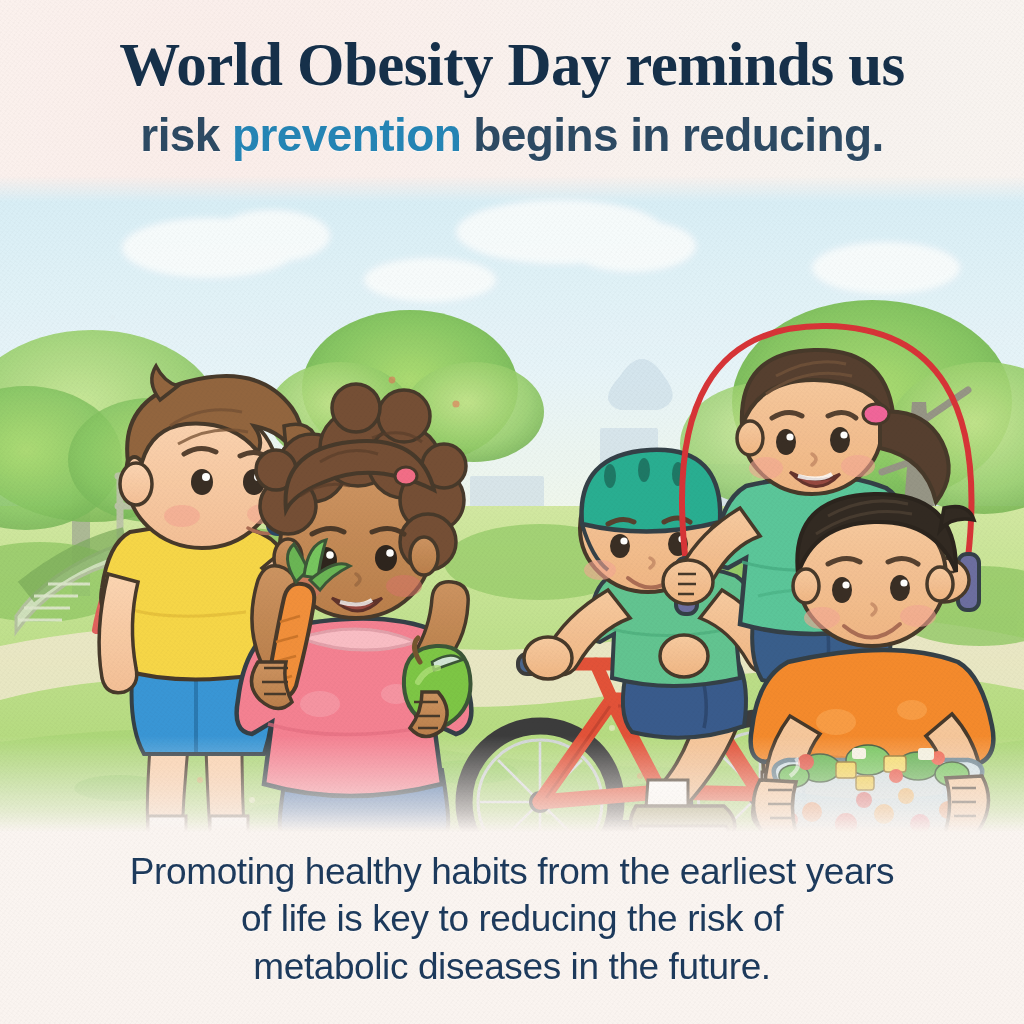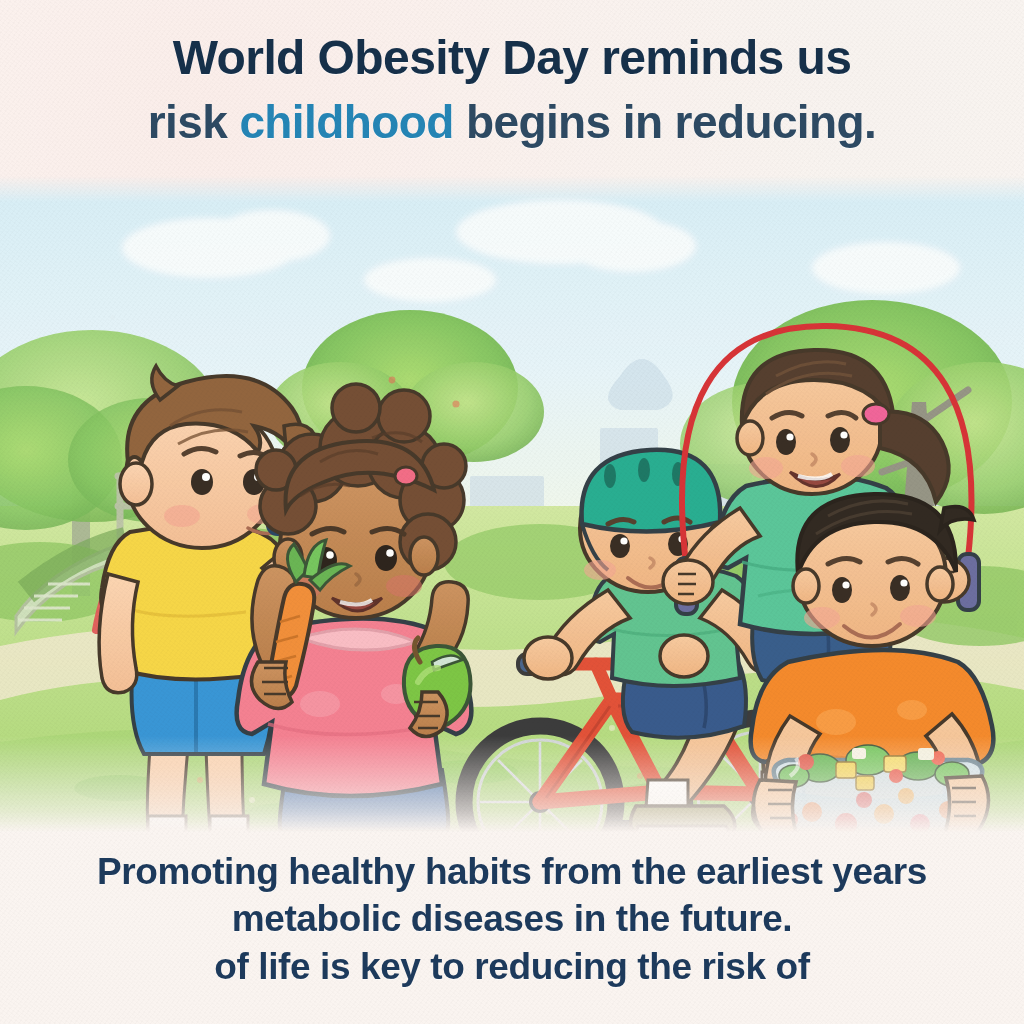--- a/index.html
+++ b/index.html
@@ -28,53 +28,53 @@
 
   
   .headline{
     position:absolute;left:0;right:0;top:34px;z-index:30;text-align:center;
     padding:0 40px;box-sizing:border-box;
   }
   .hl-line{
     display:block;font-weight:700;letter-spacing:-.6px;line-height:1.02;
     text-shadow:0 1px 0 rgba(255,255,255,.6);
   }
-  .hl1{font-size:48px;color:#16304a;}
+  .hl1{font-size:61px;color:#16304a;font-family:Liberation Serif, serif;}
   .hl2{font-size:46px;color:#2d4a63;margin-top:16px;}
   .hl-accent{color:#2585b5;font-weight:700;}
 
   
   .illus{
     position:absolute;left:0;top:176px;width:1024px;height:656px;z-index:10;
     overflow:hidden;
     -webkit-mask-image:linear-gradient(to bottom, rgba(0,0,0,0) 0px, #000 26px, #000 560px, rgba(0,0,0,.25) 636px, rgba(0,0,0,0) 656px);
             mask-image:linear-gradient(to bottom, rgba(0,0,0,0) 0px, #000 26px, #000 560px, rgba(0,0,0,.25) 636px, rgba(0,0,0,0) 656px);
   }
   .illus svg{display:block;width:1024px;height:656px;}
 
   
   .caption{
     position:absolute;left:0;right:0;bottom:34px;z-index:30;text-align:center;
     padding:0 60px;box-sizing:border-box;
   }
   .cap-line{
-    display:block;font-size:37px;font-weight:700;color:#1d3a5c;
+    display:block;font-size:37px;font-weight:400;color:#1d3a5c;
     letter-spacing:-.4px;line-height:1.28;
     text-shadow:0 1px 0 rgba(255,255,255,.55);
     text-align:center;
   }
 </style>
 </head>
 <body>
 
 <div id="poster">
 
   <div class="headline">
     <span class="hl-line hl1">World Obesity Day reminds us</span>
-    <span class="hl-line hl2"><span>risk </span><span class="hl-accent">childhood</span><span> begins in reducing.</span></span>
+    <span class="hl-line hl2"><span>risk </span><span class="hl-accent">prevention</span><span> begins in reducing.</span></span>
   </div>
 
   <div class="illus">
     <svg viewBox="0 0 1024 656" xmlns="http://www.w3.org/2000/svg" aria-hidden="true">
       <defs>
         <linearGradient id="skyG" x1="0" y1="0" x2="0" y2="1">
           <stop offset="0%" stop-color="#d4ecf7"></stop>
           <stop offset="55%" stop-color="#e6f4fa"></stop>
           <stop offset="100%" stop-color="#f0f7ea"></stop>
         </linearGradient>
@@ -599,17 +599,17 @@
           <path d="M414 526 h24 M414 540 h26 M418 552 h20"></path>
         </g>
       </g>
 
       <rect x="0" y="0" width="1024" height="656" fill="#fff8e8" opacity=".07"></rect>
     </svg>
   </div>
 
   <div class="caption">
     <span class="cap-line">Promoting healthy habits from the earliest years</span>
+    <span class="cap-line">of life is key to reducing the risk of</span>
     <span class="cap-line">metabolic diseases in the future.</span>
-    <span class="cap-line">of life is key to reducing the risk of</span>
   </div>
 
 </div>
 
 </body></html>

